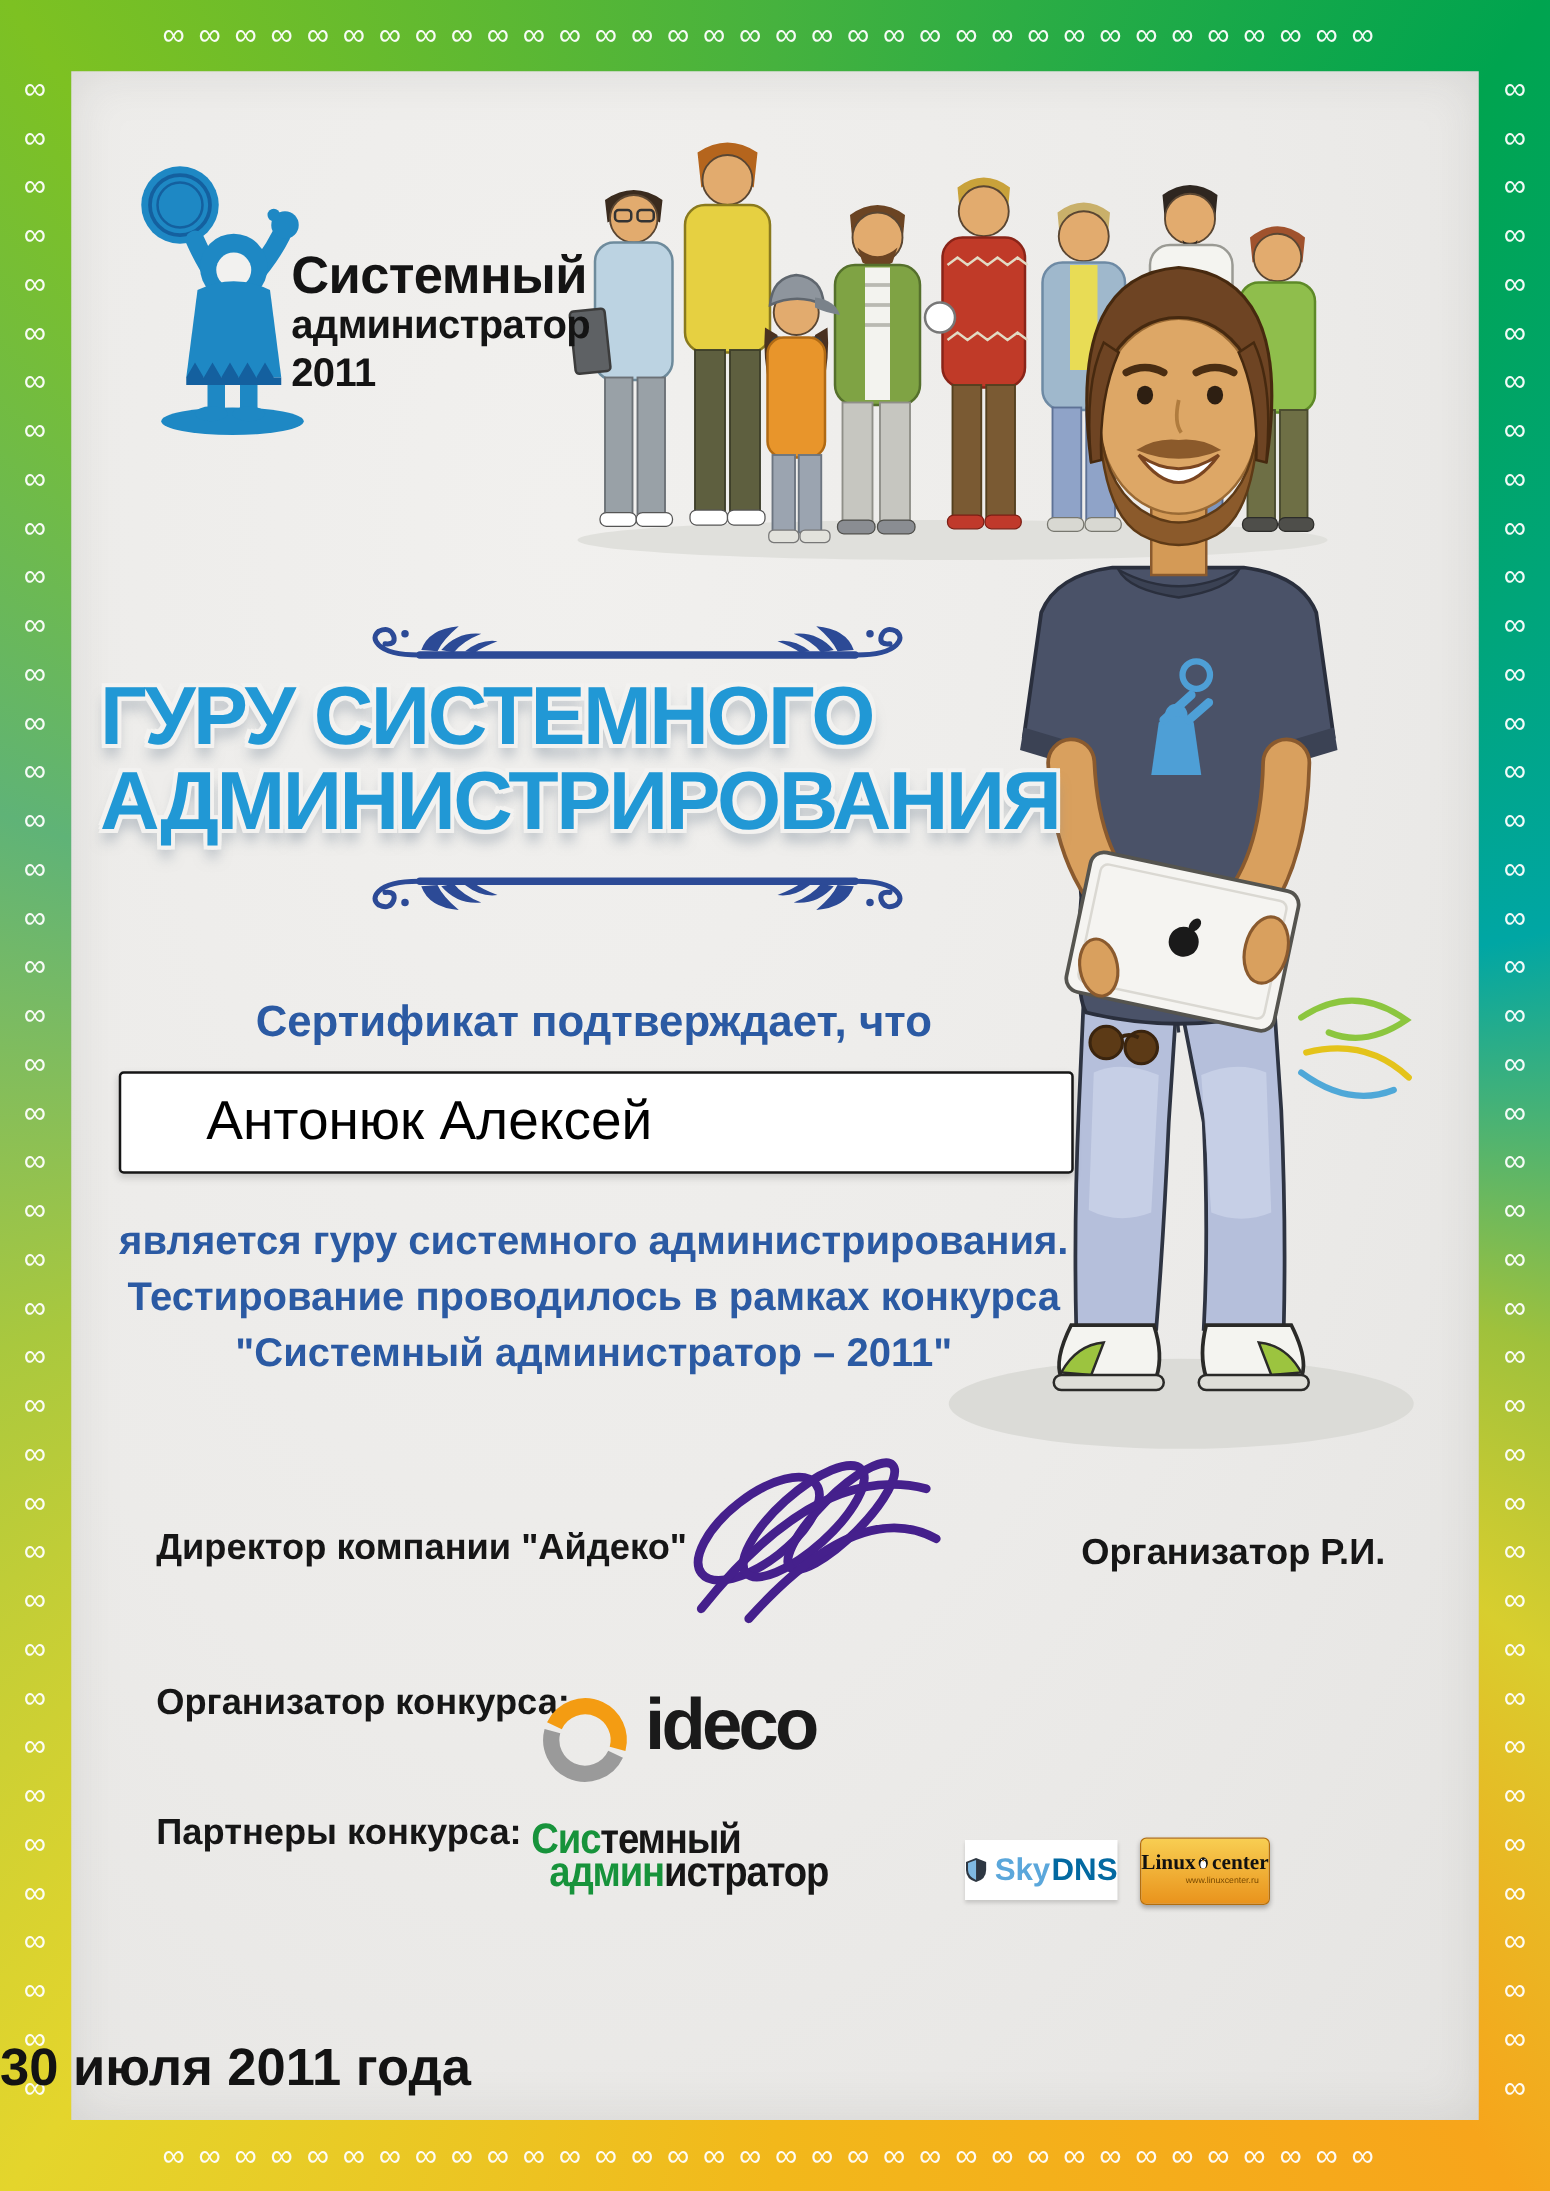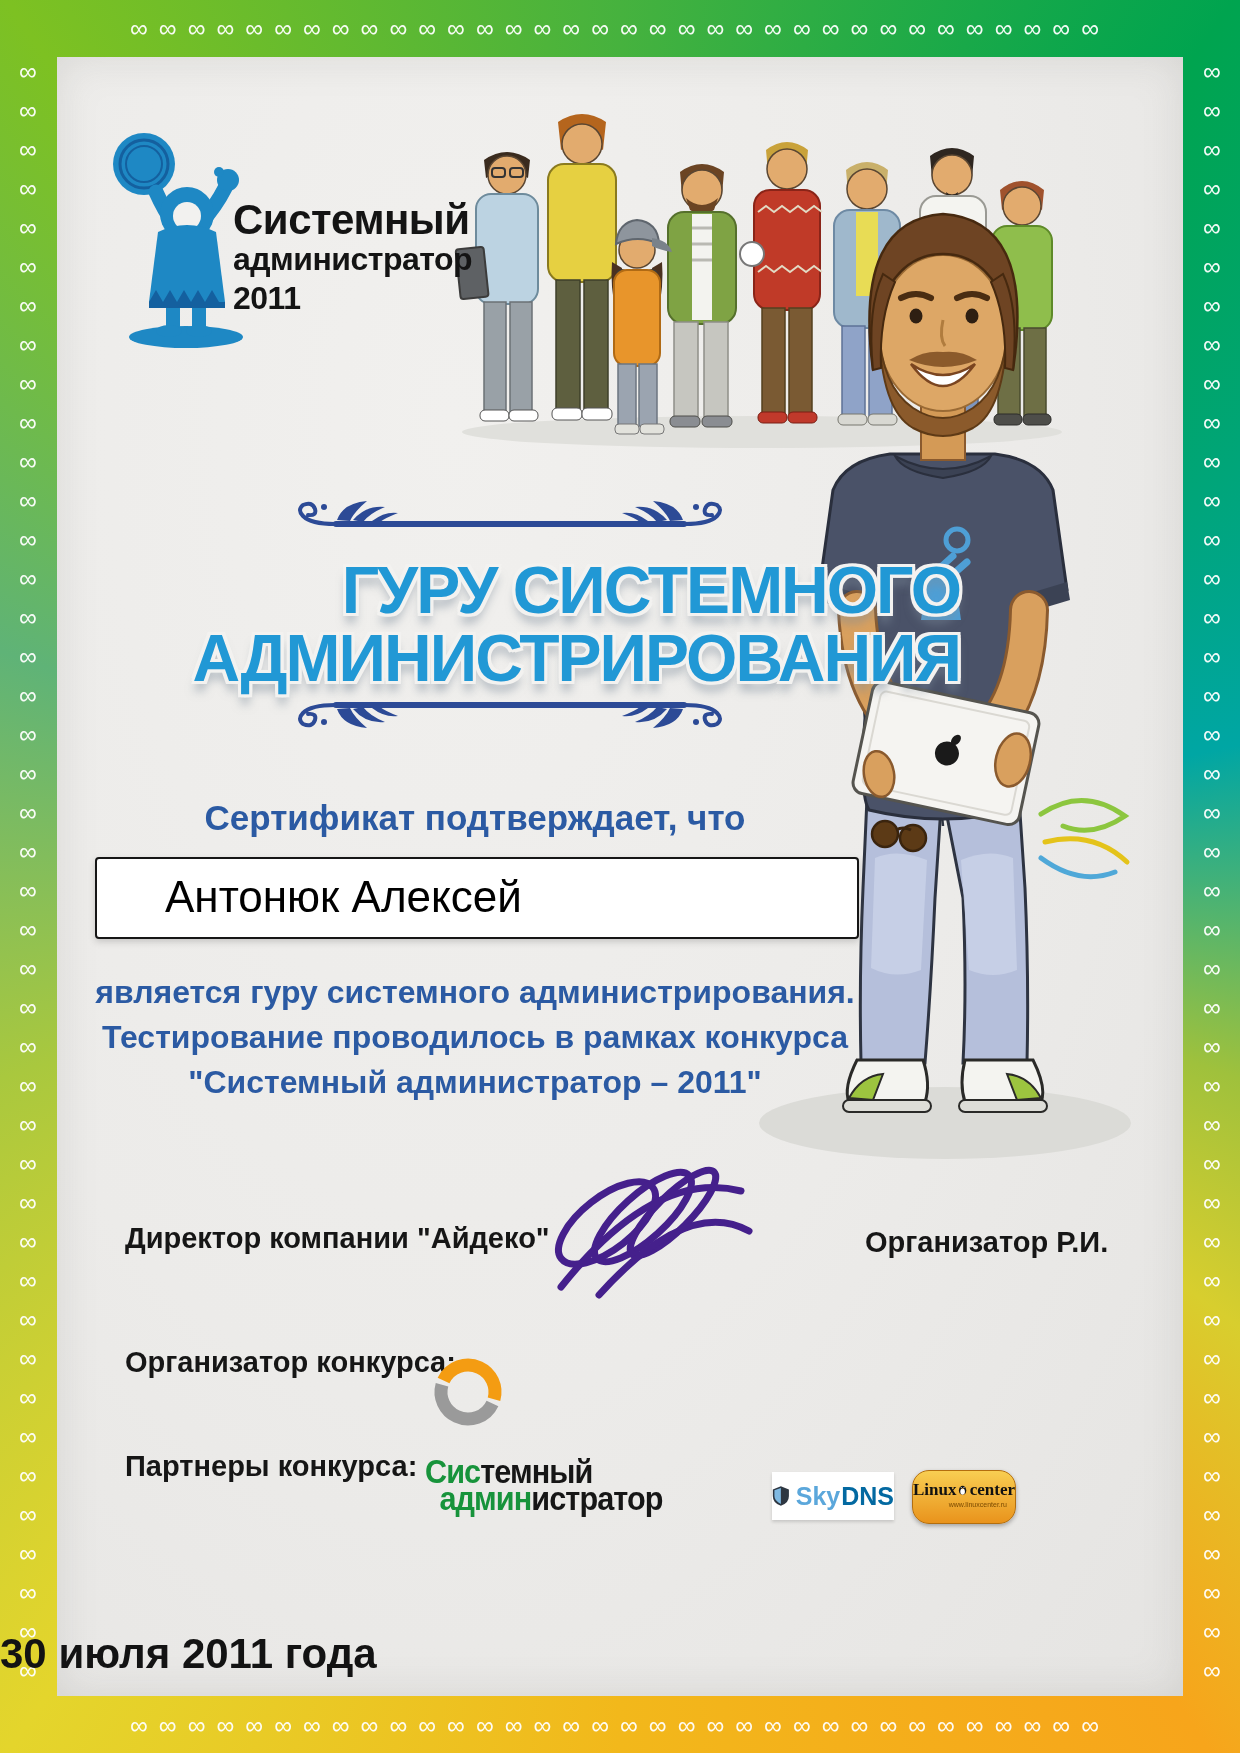--- a/index.html
+++ b/index.html
@@ -19,25 +19,25 @@
   .orn-left{left:8px;}
   .orn-right{right:8px;}
   .paper{position:absolute;left:57px;top:57px;right:57px;bottom:57px;
     background:radial-gradient(ellipse at 35% 22%, #F1F0EE 0%, #ECEBE9 55%, #E5E4E2 100%);
     box-shadow:inset 0 0 40px rgba(120,120,115,.18);}
   .abs{position:absolute;}
   .logo-text{left:233px;top:198px;color:#141414;font-weight:bold;letter-spacing:-.5px;z-index:4;}
   .logo-text .l1{font-size:42px;line-height:44px;}
   .logo-text .l2{font-size:32px;line-height:35px;}
   .logo-text .l3{font-size:32px;line-height:42px;}
-  .title{left:80px;top:538px;width:880px;text-align:right;z-index:6;
+  .title{left:80px;top:538px;width:880px;text-align:left;z-index:6;
     color:#2198D5;font-weight:bold;font-size:66px;line-height:68px;letter-spacing:-2px;
     text-shadow:-3px -3px 0 #F3F2F0,3px -3px 0 #F3F2F0,-3px 3px 0 #F3F2F0,3px 3px 0 #F3F2F0,
       0 -3px 0 #F3F2F0,0 3px 0 #F3F2F0,-3px 0 0 #F3F2F0,3px 0 0 #F3F2F0,
-      0 10px 10px rgba(125,140,155,.55);margin-top:18px;}
+      0 10px 10px rgba(125,140,155,.55);}
   .certify{left:75px;top:798px;width:800px;text-align:center;z-index:6;
     color:#2B5AA3;font-weight:bold;font-size:35px;}
   .name-box{left:95px;top:857px;width:760px;height:78px;background:#FFFFFF;
     border:2px solid #161616;border-radius:4px;z-index:7;
     box-shadow:0 3px 6px rgba(90,90,90,.25);}
   .name-box .name{margin-left:68px;line-height:76px;font-size:44px;color:#000;}
   .body-text{left:75px;top:970px;width:800px;text-align:center;z-index:6;
     color:#2B5AA3;font-weight:bold;font-size:32px;line-height:45px;}
   .black-label{color:#161616;font-weight:bold;font-size:29px;z-index:6;white-space:nowrap;}
   .date-line{left:0;top:1630px;width:1036px;text-align:left;color:#131313;
@@ -47,21 +47,21 @@
   .mag-logo{left:425px;top:1458px;z-index:6;font-weight:bold;font-size:34px;line-height:26px;
     letter-spacing:-1px;transform:scaleX(.9);transform-origin:left top;white-space:nowrap;}
   .mag-logo .g{color:#17933B;}
   .mag-logo .b{color:#161616;}
   .mag-logo .row2{margin-left:16px;margin-top:1px;}
   .sky-box{left:772px;top:1472px;width:122px;height:48px;background:#FFFFFF;z-index:6;
     display:flex;align-items:center;justify-content:center;gap:6px;
     box-shadow:0 2px 3px rgba(0,0,0,.15);text-align:center;}
   .sky-box .sky{color:#5BA7DB;font-weight:bold;font-size:25px;}
   .sky-box .dns{color:#0369a1;font-weight:bold;font-size:25px;margin-left:-5px;}
-  .lc-box{left:912px;top:1470px;width:102px;height:52px;z-index:6;border-radius:17px;
+  .lc-box{left:912px;top:1470px;width:102px;height:52px;z-index:6;border-radius:5px;
     background:linear-gradient(#F8CE52,#E9931C);border:1px solid #B36E0E;
     box-shadow:0 2px 4px rgba(0,0,0,.3);}
   .lc-row{display:flex;align-items:center;justify-content:center;gap:2px;margin-top:9px;
     font-family:"Liberation Serif",serif;font-weight:bold;font-size:17px;color:#111;}
   .lc-url{text-align:right;font-size:7px;color:#7A4A00;margin:1px 8px 0 0;}
 </style>
 </head>
 <body>
 
 <div class="page">
@@ -344,20 +344,21 @@
       <path d="M64,160 Q152,62 214,96"></path>
     </g>
   </svg>
   <div class="abs black-label" style="left:865px;top:1226px">Организатор Р.И.</div>
 
   <div class="abs black-label" style="left:125px;top:1346px">Организатор конкурса:</div>
   <svg class="abs" style="left:428px;top:1348px;z-index:6" width="80" height="86" viewBox="0 0 80 86">
     <circle cx="40" cy="44" r="27" fill="none" stroke="#9A9A9A" stroke-width="13" stroke-dasharray="80 90" transform="rotate(25 40 44)"></circle>
     <circle cx="40" cy="44" r="27" fill="none" stroke="#F49C12" stroke-width="13" stroke-dasharray="80 90" transform="rotate(-155 40 44)"></circle>
   </svg>
+  <div class="abs ideco-word">ideco</div>
 
   <div class="abs black-label" style="left:125px;top:1450px">Партнеры конкурса:</div>
 
   <div class="abs mag-logo">
     <div><span class="g">Сис</span><span class="b">темный</span></div>
     <div class="row2"><span class="g">админ</span><span class="b">истратор</span></div>
   </div>
 
   <div class="abs sky-box">
     <svg width="22" height="26" viewBox="0 0 22 26">

